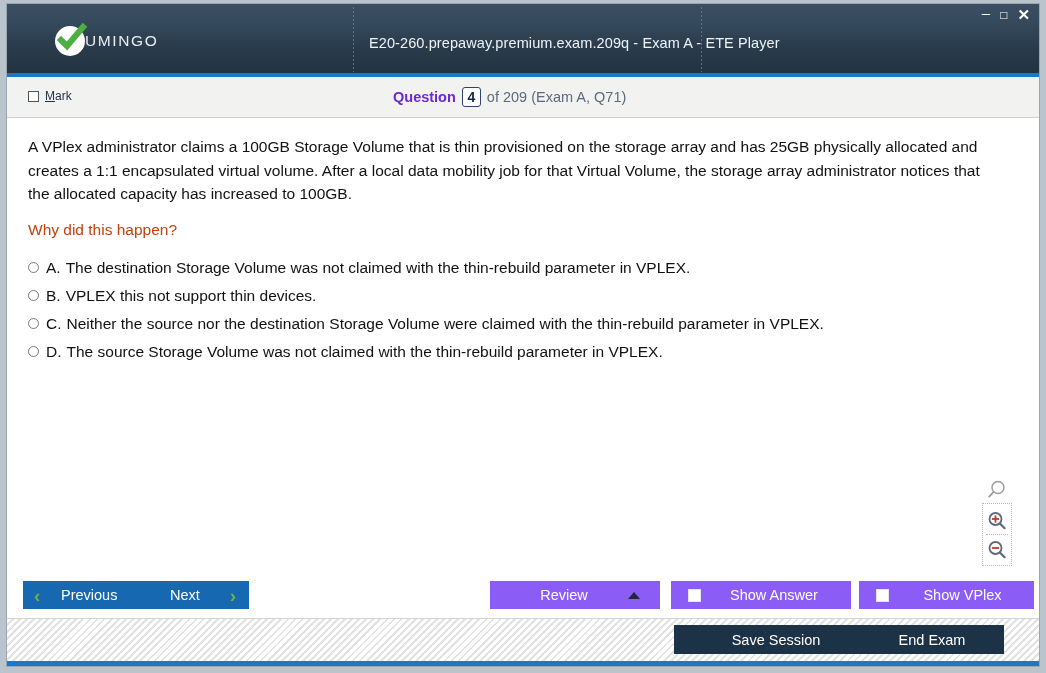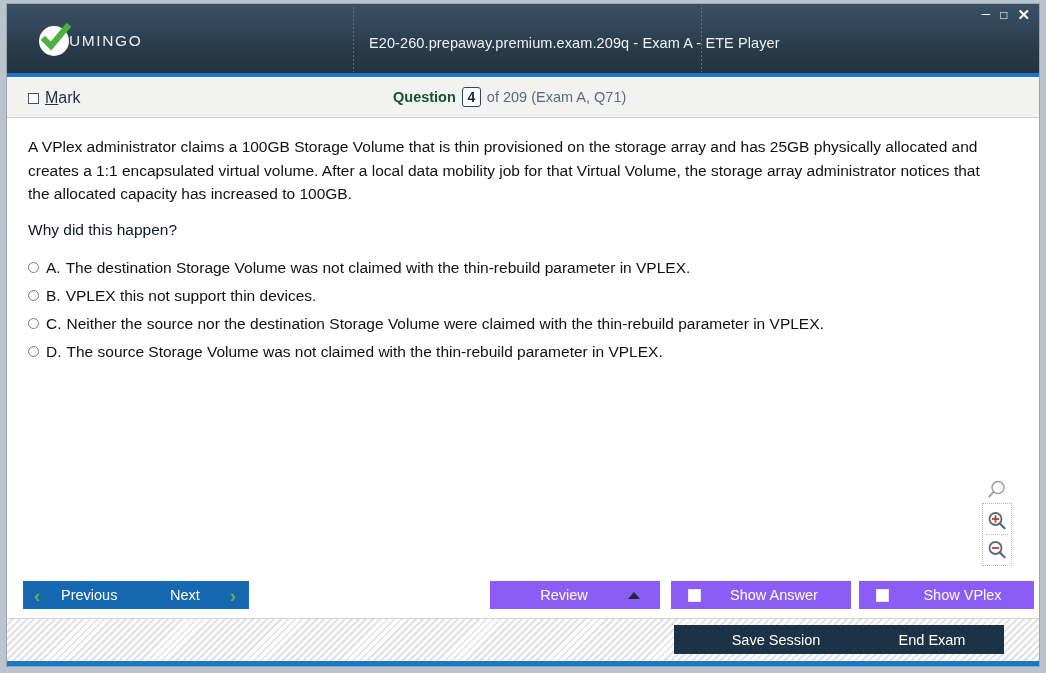--- a/index.html
+++ b/index.html
@@ -52,21 +52,21 @@
     width: 1px;
     background-image: linear-gradient(to bottom, #5f7d96 0, #5f7d96 2px, transparent 2px, transparent 4px);
     background-size: 1px 4px;
     opacity: .85;
   }
   .tb-seg-line.a { left: 346px; }
   .tb-seg-line.b { left: 694px; }
 
   .logo-wrap {
     position: absolute;
-    left: 32px;
+    left: 48px;
     top: 22px;
     display: flex;
     align-items: center;
     gap: 1px;
   }
   .logo-mark {
     width: 30px;
     height: 30px;
     border-radius: 50%;
     background: #ffffff;
@@ -133,38 +133,38 @@
     cursor: default;
   }
   .mark-chk {
     width: 11px;
     height: 11px;
     border: 1px solid #4a5560;
     background: #ffffff;
     box-sizing: border-box;
   }
   .mark-label {
-    font-size: 16px;
+    font-size: 12px;
     color: #1f3042;
   }
   .mark-label u { text-decoration: underline; }
 
   .qcounter {
     position: absolute;
     left: 386px;
     top: 10px;
     display: flex;
     align-items: center;
     gap: 6px;
     font-size: 14.5px;
     white-space: nowrap;
   }
   .qcounter .lbl {
     font-weight: bold;
-    color: #14532d;
+    color: #6d28d9;
     text-align: right;
   }
   .qnum {
     width: 19px;
     height: 20px;
     border: 1px solid #2c4663;
     border-radius: 3px;
     background: #ffffff;
     color: #16283c;
     font-size: 14px;
@@ -192,21 +192,21 @@
     width: 975px;
     font-size: 15.5px;
     line-height: 23.5px;
     color: #111111;
   }
   .qprompt {
     position: absolute;
     left: 21px;
     top: 103px;
     font-size: 15.5px;
-    color: #0f172a;
+    color: #c2410c;
   }
 
   .choices {
     position: absolute;
     left: 21px;
     top: 138px;
     width: 975px;
   }
   .choice {
     display: flex;

